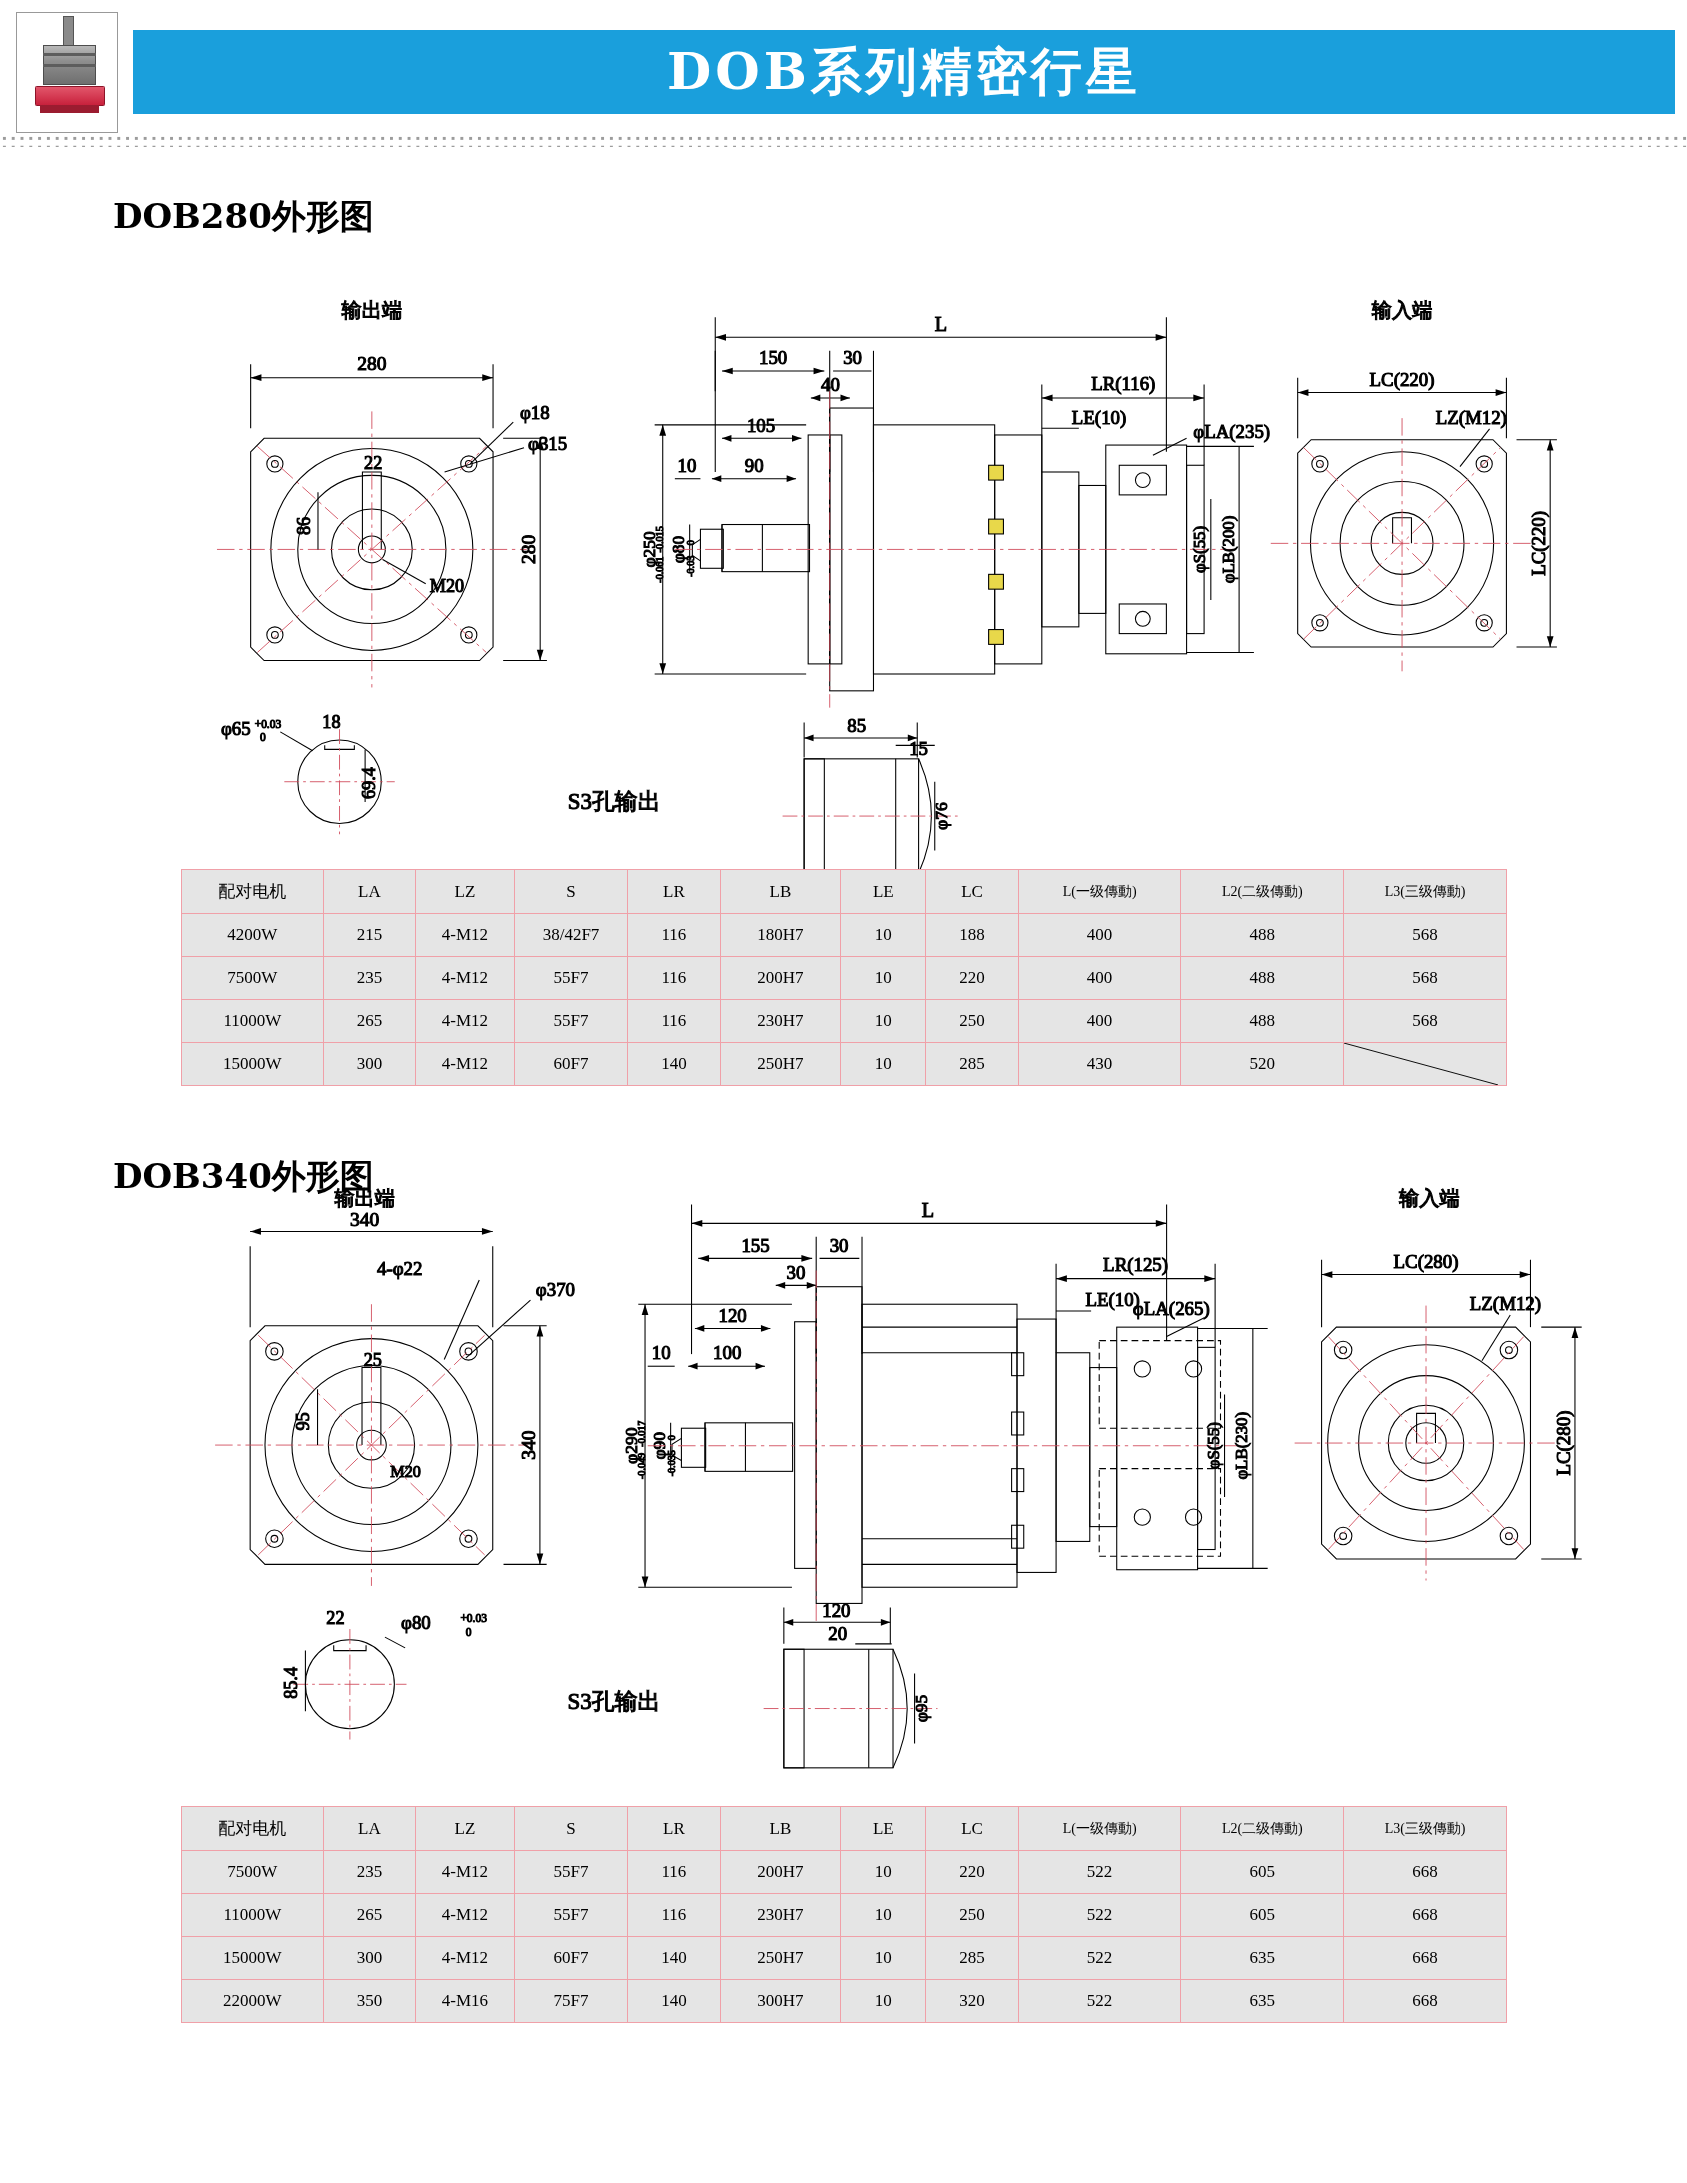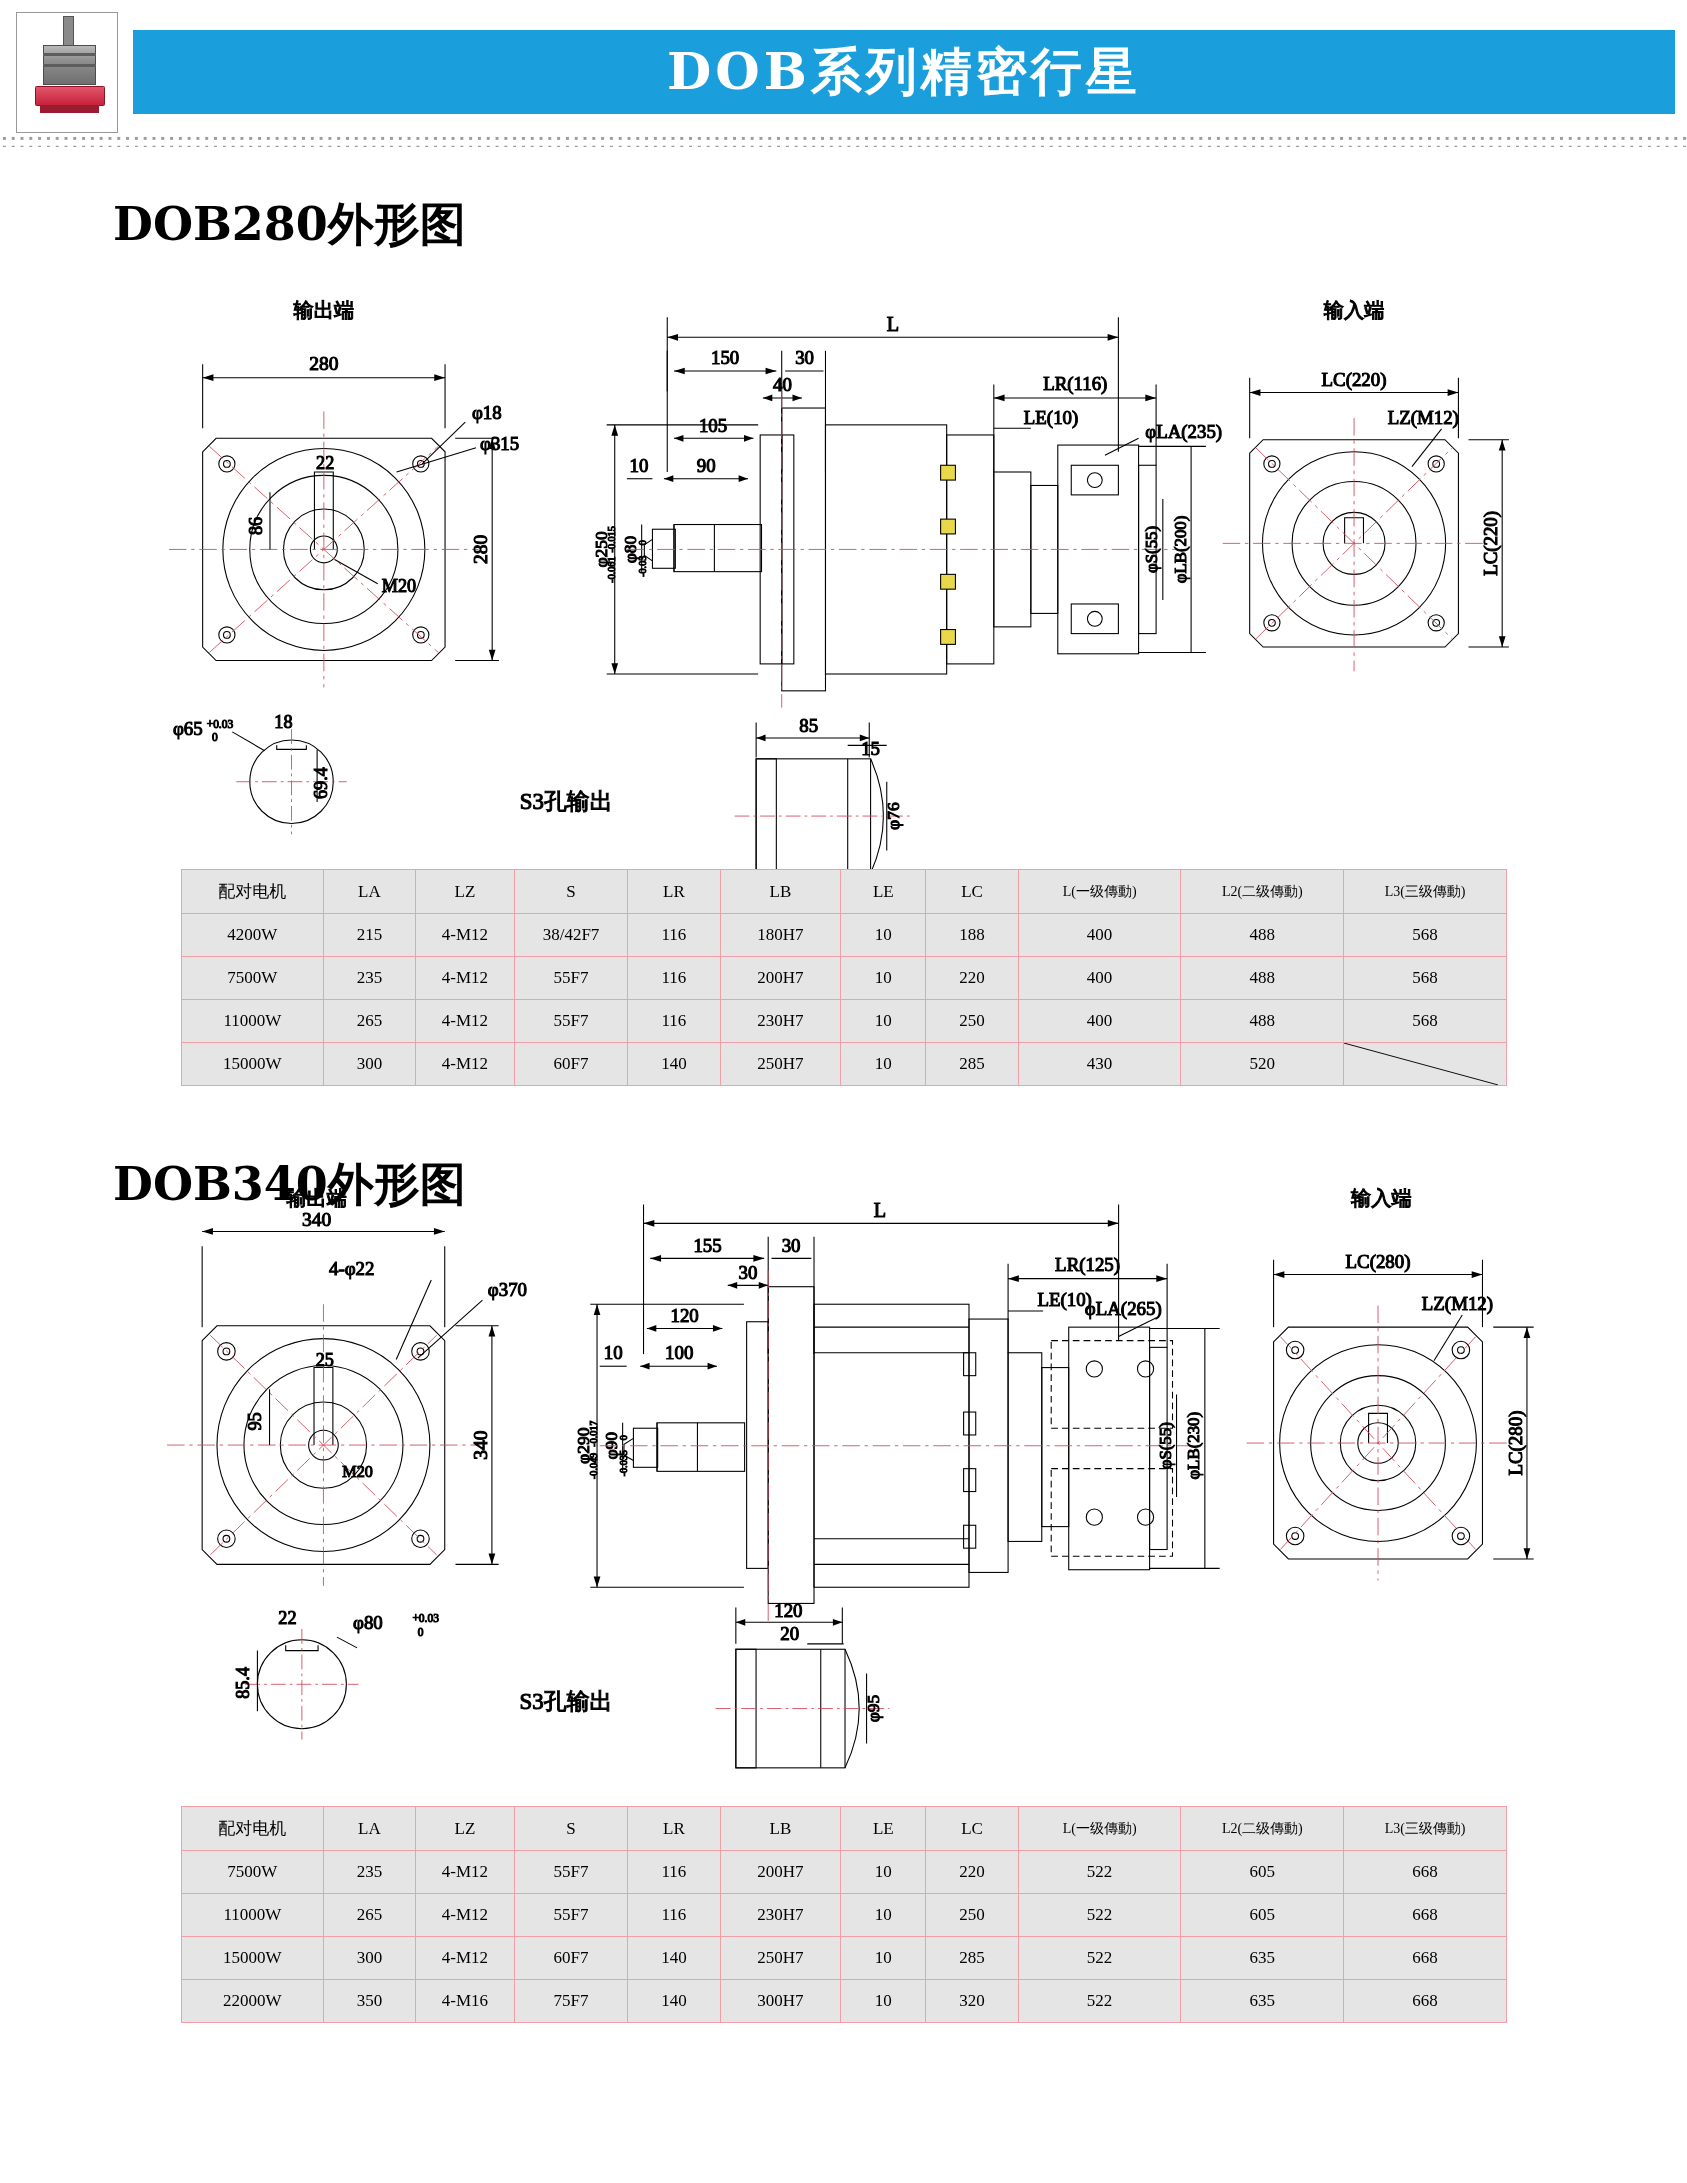--- a/index.html
+++ b/index.html
@@ -84,33 +84,34 @@
     width: 1688px; height: 15px;
     background-image: radial-gradient(circle, #8a8a8a 1.5px, transparent 1.6px);
     background-size: 8.8px 8.8px;
     background-position: 0 2px;
     opacity: .85;
   }
 
   
   .section-title {
     position: absolute;
-    font-size: 46px;
+    font-size: 34px;
     font-weight: bold;
     color: #000;
     font-family: "DejaVu Serif", serif;
     white-space: nowrap;
   }
   #title-280 { left: 113px; top: 194px; }
   #title-340 { left: 113px; top: 1106px; margin-top: 48px; }
 
   
   .drawing {
     position: absolute;
     left: 0;
+    padding-left: 48px;
   }
   #drawing-280 { top: 270px; width: 1688px; height: 606px; }
   #drawing-340 { top: 1172px; width: 1688px; height: 627px; }
   .drawing svg { display: block; }
 
   
   .spec-table {
     position: absolute;
     border-collapse: collapse;
     font-family: "Liberation Serif", serif;

